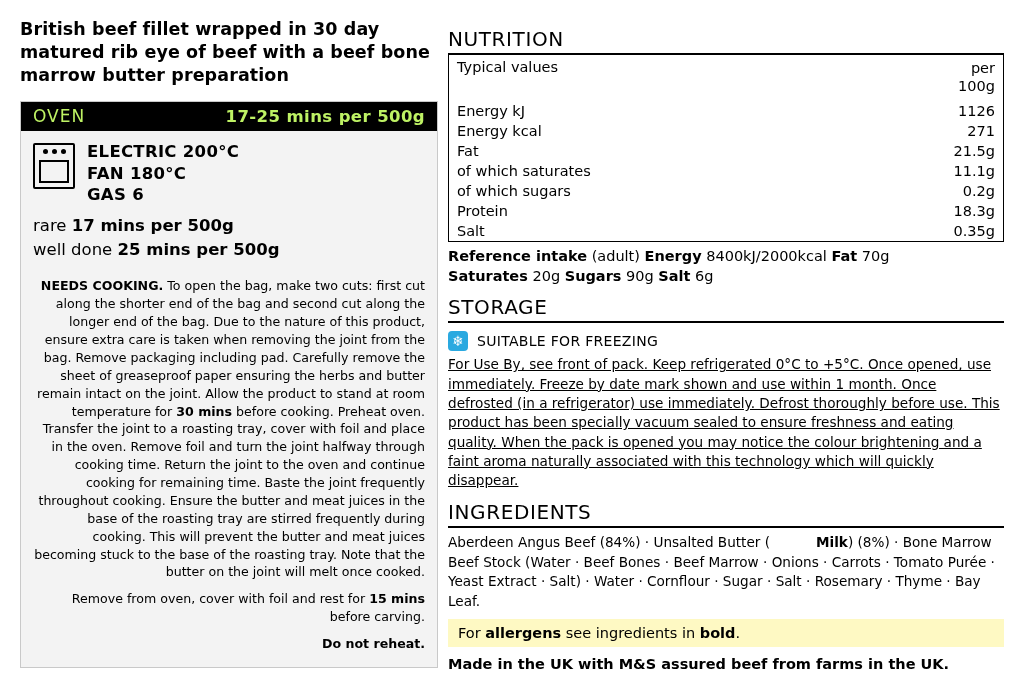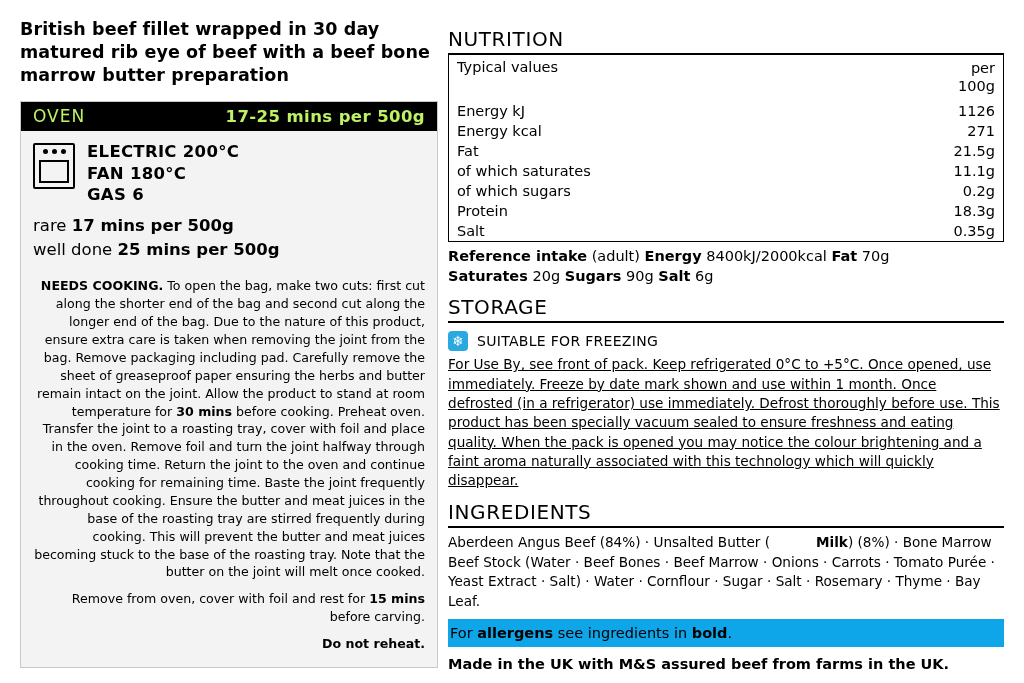--- a/index.html
+++ b/index.html
@@ -185,23 +185,23 @@
 
   .ingredients-head { margin-top: 10px; }
   .ingredients-body {
     font-size: 13.6px;
     line-height: 1.43;
     margin-top: 5px;
   }
   .ingredients-body b { font-weight: bold; margin-left: 46px; }
 
   .allergen-box {
-    background: #0ea5e9;
+    background: #fef9c3;
     font-size: 14.5px;
-    padding: 6px 2px;
+    padding: 6px 10px;
     margin-top: 8px;
   }
   .allergen-box b { font-weight: bold; }
 
   .made-in {
     font-size: 14.5px;
     font-weight: bold;
     margin-top: 9px;
   }
 </style>

